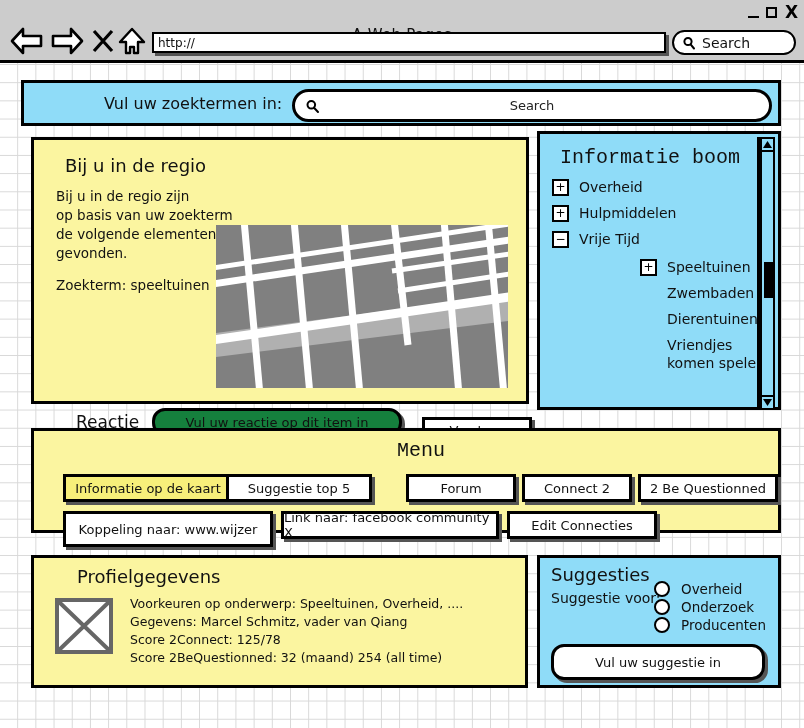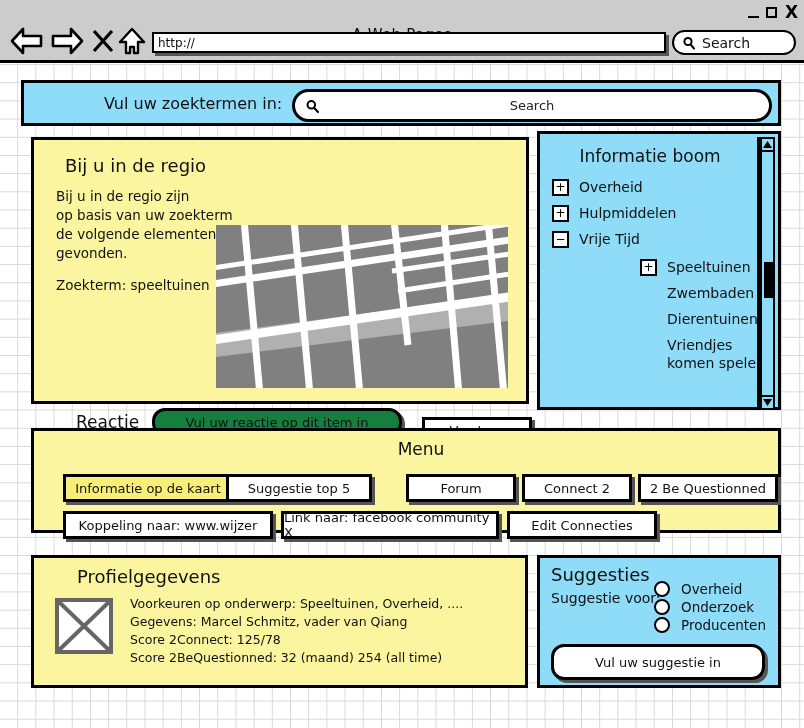--- a/index.html
+++ b/index.html
@@ -96,22 +96,23 @@
   .panel {
     position: absolute;
     border: 3px solid #000;
     box-sizing: border-box;
   }
   .panel.yellow { background: #fbf5a0; }
   .panel.blue   { background: #8fdcf8; }
 
   .panel-title {
     text-align: center;
-    font-size: 17px;
+    font-size: 20px;
     color: #111;
+    font-family: Liberation Mono, monospace;
   }
 
   
   #hero-search { left: 21px; top: 17px; width: 760px; height: 46px; }
   #hero-label {
     position: absolute; left: 80px; top: 11px;
     font-size: 16px; color: #111;
   }
   #hero-input {
     position: absolute; left: 268px; top: 6px;
@@ -460,21 +461,21 @@
 
     <div class="panel yellow" id="menu-panel">
       <div class="panel-title" id="menu-title">Menu</div>
 
       <div class="wf-btn menu-btn active" style="left:29px; top:35px; width:170px; height:28px;">Informatie op de kaart</div>
       <div class="wf-btn menu-btn" style="left:192px; top:35px; width:146px; height:28px;">Suggestie top 5</div>
       <div class="wf-btn menu-btn" style="left:372px; top:35px; width:110px; height:28px;">Forum</div>
       <div class="wf-btn menu-btn" style="left:488px; top:35px; width:110px; height:28px;">Connect 2</div>
       <div class="wf-btn menu-btn" style="left:604px; top:35px; width:140px; height:28px;">2 Be Questionned</div>
 
-      <div class="wf-btn menu-btn" style="left:29px; top:72px; width:210px; height:28px;">Koppeling naar: www.wijzer</div>
+      <div class="wf-btn menu-btn" style="left:29px; top:72px; width:210px; height:36px;">Koppeling naar: www.wijzer</div>
       <div class="wf-btn menu-btn" style="left:247px; top:72px; width:218px; height:28px;">Link naar: facebook community X</div>
       <div class="wf-btn menu-btn" style="left:473px; top:72px; width:150px; height:28px;">Edit Connecties</div>
     </div>
 
     <div class="panel yellow" id="profile-panel">
       <div id="profile-title">Profielgegevens</div>
 
       <div id="avatar-box">
         <svg width="58" height="56" viewBox="0 0 58 56">
           <rect x="2" y="2" width="54" height="52" fill="#fff" stroke="#666" stroke-width="4"></rect>

